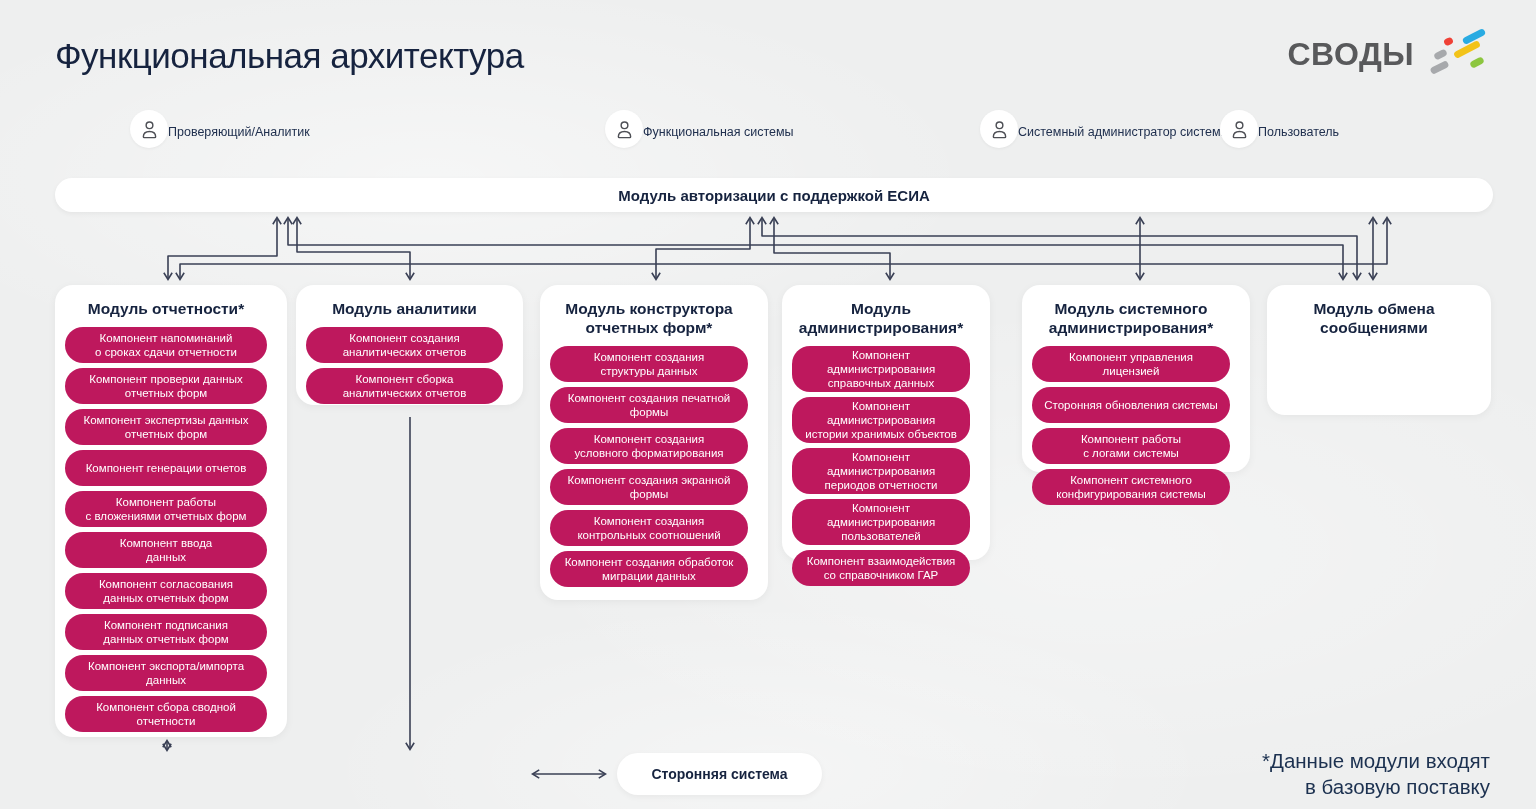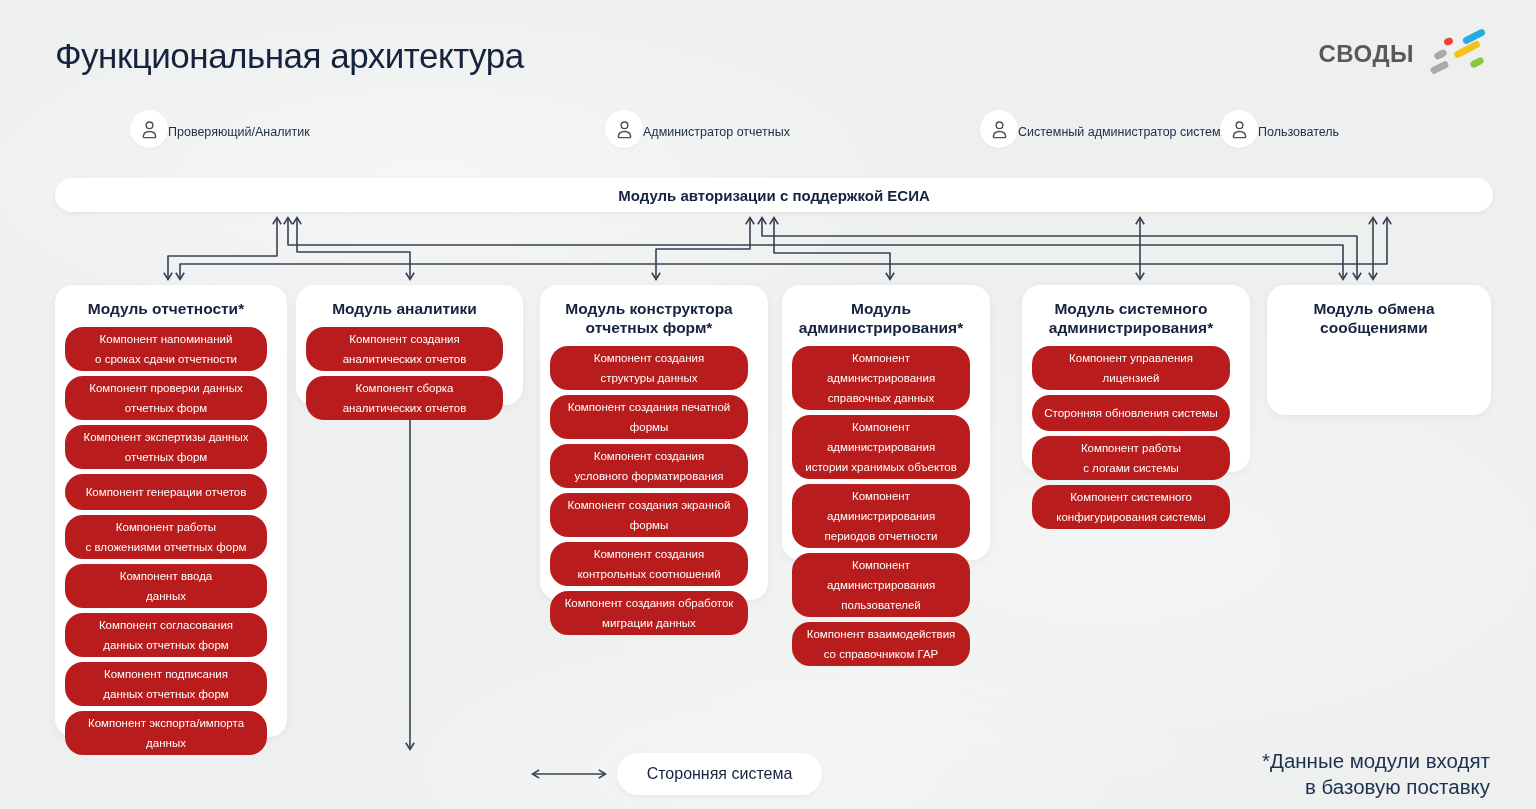--- a/index.html
+++ b/index.html
@@ -7,21 +7,21 @@
   .stage{position:relative;width:1536px;height:809px;overflow:hidden;
     background:
       radial-gradient(ellipse 900px 320px at 28% 22%, rgba(255,255,255,.45), rgba(255,255,255,0) 62%),
       radial-gradient(ellipse 1000px 420px at 72% 68%, rgba(255,255,255,.35), rgba(255,255,255,0) 60%),
       radial-gradient(ellipse 700px 260px at 50% 95%, rgba(255,255,255,.4), rgba(255,255,255,0) 65%),
       #eeefef;
     color:#1b2a4a;}
   .page-title{position:absolute;left:55px;top:36px;margin:0;font-size:35px;font-weight:400;letter-spacing:-.5px;color:#16233f;}
   
   .logo{position:absolute;right:44px;top:30px;display:flex;align-items:center;gap:14px;}
-  .logo-text{font-size:24px;font-weight:800;color:#58595b;letter-spacing:.5px;text-align:center;}
+  .logo-text{font-size:32px;font-weight:800;color:#58595b;letter-spacing:.5px;text-align:center;}
   .logo-mark{position:relative;width:64px;height:48px;}
   .logo-mark i{position:absolute;height:7px;border-radius:4px;transform:rotate(-27deg);}
   .lm-red{width:9px;left:16px;top:8px;background:#ef4136;}
   .lm-blue{width:24px;left:34px;top:3px;background:#29abe2;}
   .lm-gray1{width:13px;left:6px;top:21px;background:#a7a9ac;}
   .lm-yellow{width:28px;left:25px;top:16px;background:#f2c319;}
   .lm-gray2{width:19px;left:2px;top:34px;background:#a7a9ac;}
   .lm-green{width:14px;left:42px;top:29px;background:#8cc63f;}
   
   .actor{position:absolute;top:110px;width:320px;display:flex;flex-direction:row;align-items:center;}
@@ -30,27 +30,27 @@
   
   .auth-bar{position:absolute;left:55px;top:178px;width:1438px;height:34px;background:#fff;border-radius:17px;
     display:flex;align-items:center;justify-content:center;font-size:15px;font-weight:700;color:#16233f;
     box-shadow:0 2px 5px rgba(0,0,0,.05);}
   
   .arrows{position:absolute;left:0;top:0;pointer-events:none;}
   
   .card{position:absolute;background:#fff;border-radius:18px;box-shadow:0 2px 8px rgba(0,0,0,.05);padding:14px 20px 0 10px;box-sizing:border-box;}
   .card-title{font-size:15.5px;font-weight:800;color:#16233f;text-align:center;line-height:19px;white-space:pre-line;margin-bottom:9px;}
   .pills{display:flex;flex-direction:column;gap:5px;}
-  .pill{min-height:36px;background:#b91c1c;border-radius:18px;color:#fff;font-size:11.5px;line-height:20px;
+  .pill{min-height:36px;background:#be185d;border-radius:18px;color:#fff;font-size:11.5px;line-height:14px;
     display:flex;align-items:center;justify-content:center;text-align:center;white-space:pre-line;padding:2px 8px;box-sizing:border-box;}
   
   .integration{position:absolute;left:55px;top:753px;width:470px;height:42px;background:#3ab5e2;border-radius:21px;
     display:flex;align-items:center;justify-content:center;font-size:15.5px;font-weight:800;color:#16233f;}
   .external{position:absolute;left:617px;top:753px;width:205px;height:42px;background:#fff;border-radius:21px;
-    display:flex;align-items:center;justify-content:center;font-size:16px;font-weight:400;color:#16233f;box-shadow:0 2px 6px rgba(0,0,0,.05);}
+    display:flex;align-items:center;justify-content:center;font-size:14px;font-weight:700;color:#16233f;box-shadow:0 2px 6px rgba(0,0,0,.05);}
   .footnote{position:absolute;right:46px;top:748px;font-size:20.5px;color:#1c3150;text-align:right;line-height:26px;white-space:pre-line;}
 </style>
 </head>
 <body>
 
 <div class="stage">
 
   <h1 class="page-title">Функциональная архитектура</h1>
 
   <div class="logo">
@@ -74,21 +74,21 @@
     </div>
     <div class="actor-label">Проверяющий/Аналитик</div>
   </div>
   <div class="actor" style="left:605px">
     <div class="actor-circle">
       <svg width="23" height="23" viewBox="0 0 24 24">
           <circle cx="12" cy="7.6" r="3.5" fill="none" stroke="#4d4f55" stroke-width="1.5"></circle>
           <path d="M5.6 19.6 q0 -5.6 6.4 -5.6 q6.4 0 6.4 5.6 q0 0.9 -0.9 0.9 h-11 q-0.9 0 -0.9 -0.9 Z" fill="none" stroke="#4d4f55" stroke-width="1.5" stroke-linejoin="round"></path>
         </svg>
     </div>
-    <div class="actor-label">Администратор отчетных</div>
+    <div class="actor-label">Функциональная системы</div>
   </div>
   <div class="actor" style="left:980px">
     <div class="actor-circle">
       <svg width="23" height="23" viewBox="0 0 24 24">
           <circle cx="12" cy="7.6" r="3.5" fill="none" stroke="#4d4f55" stroke-width="1.5"></circle>
           <path d="M5.6 19.6 q0 -5.6 6.4 -5.6 q6.4 0 6.4 5.6 q0 0.9 -0.9 0.9 h-11 q-0.9 0 -0.9 -0.9 Z" fill="none" stroke="#4d4f55" stroke-width="1.5" stroke-linejoin="round"></path>
         </svg>
     </div>
     <div class="actor-label">Системный администратор системы</div>
   </div>
@@ -141,20 +141,22 @@
       <div class="pill">Компонент работы
 с вложениями отчетных форм</div>
       <div class="pill">Компонент ввода
 данных</div>
       <div class="pill">Компонент согласования
 данных отчетных форм</div>
       <div class="pill">Компонент подписания
 данных отчетных форм</div>
       <div class="pill">Компонент экспорта/импорта
 данных</div>
+      <div class="pill">Компонент сбора сводной
+отчетности</div>
     </div>
   </div>
 
   <div class="card" style="left:296px;top:285px;width:227px;height:120px">
     <div class="card-title">Модуль аналитики</div>
     <div class="pills">
       <div class="pill">Компонент создания
 аналитических отчетов</div>
       <div class="pill">Компонент сборка
 аналитических отчетов</div>

